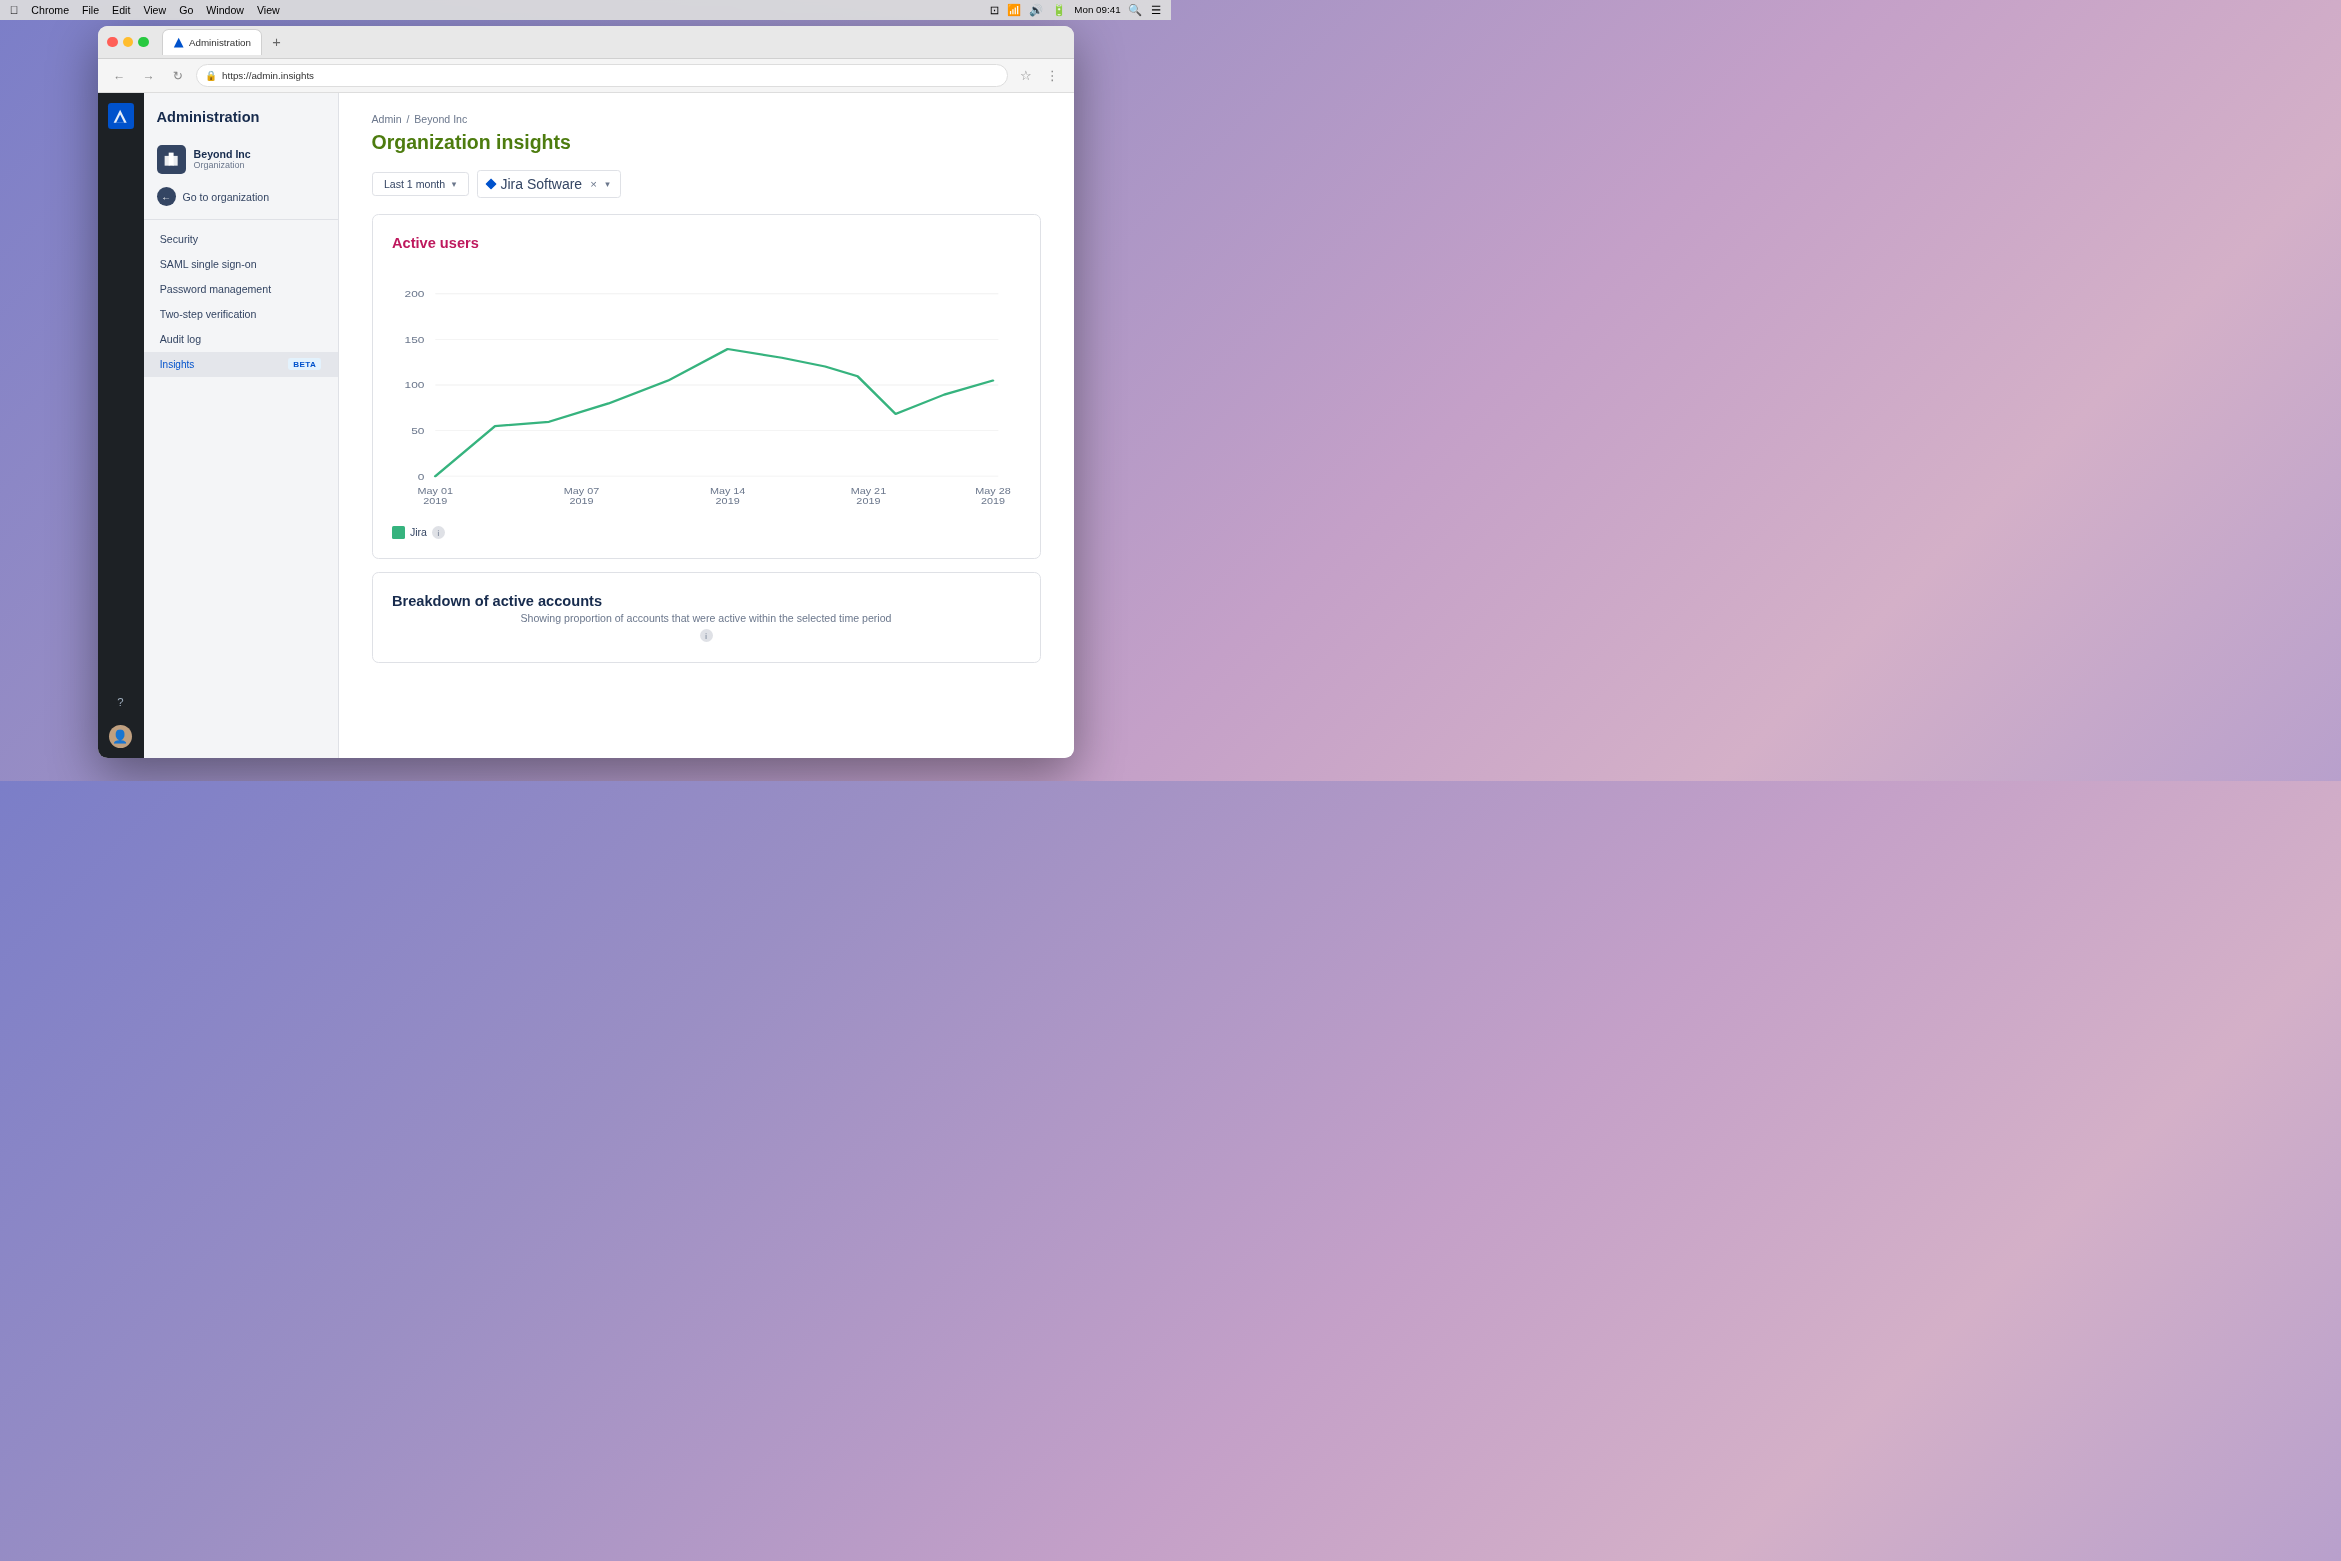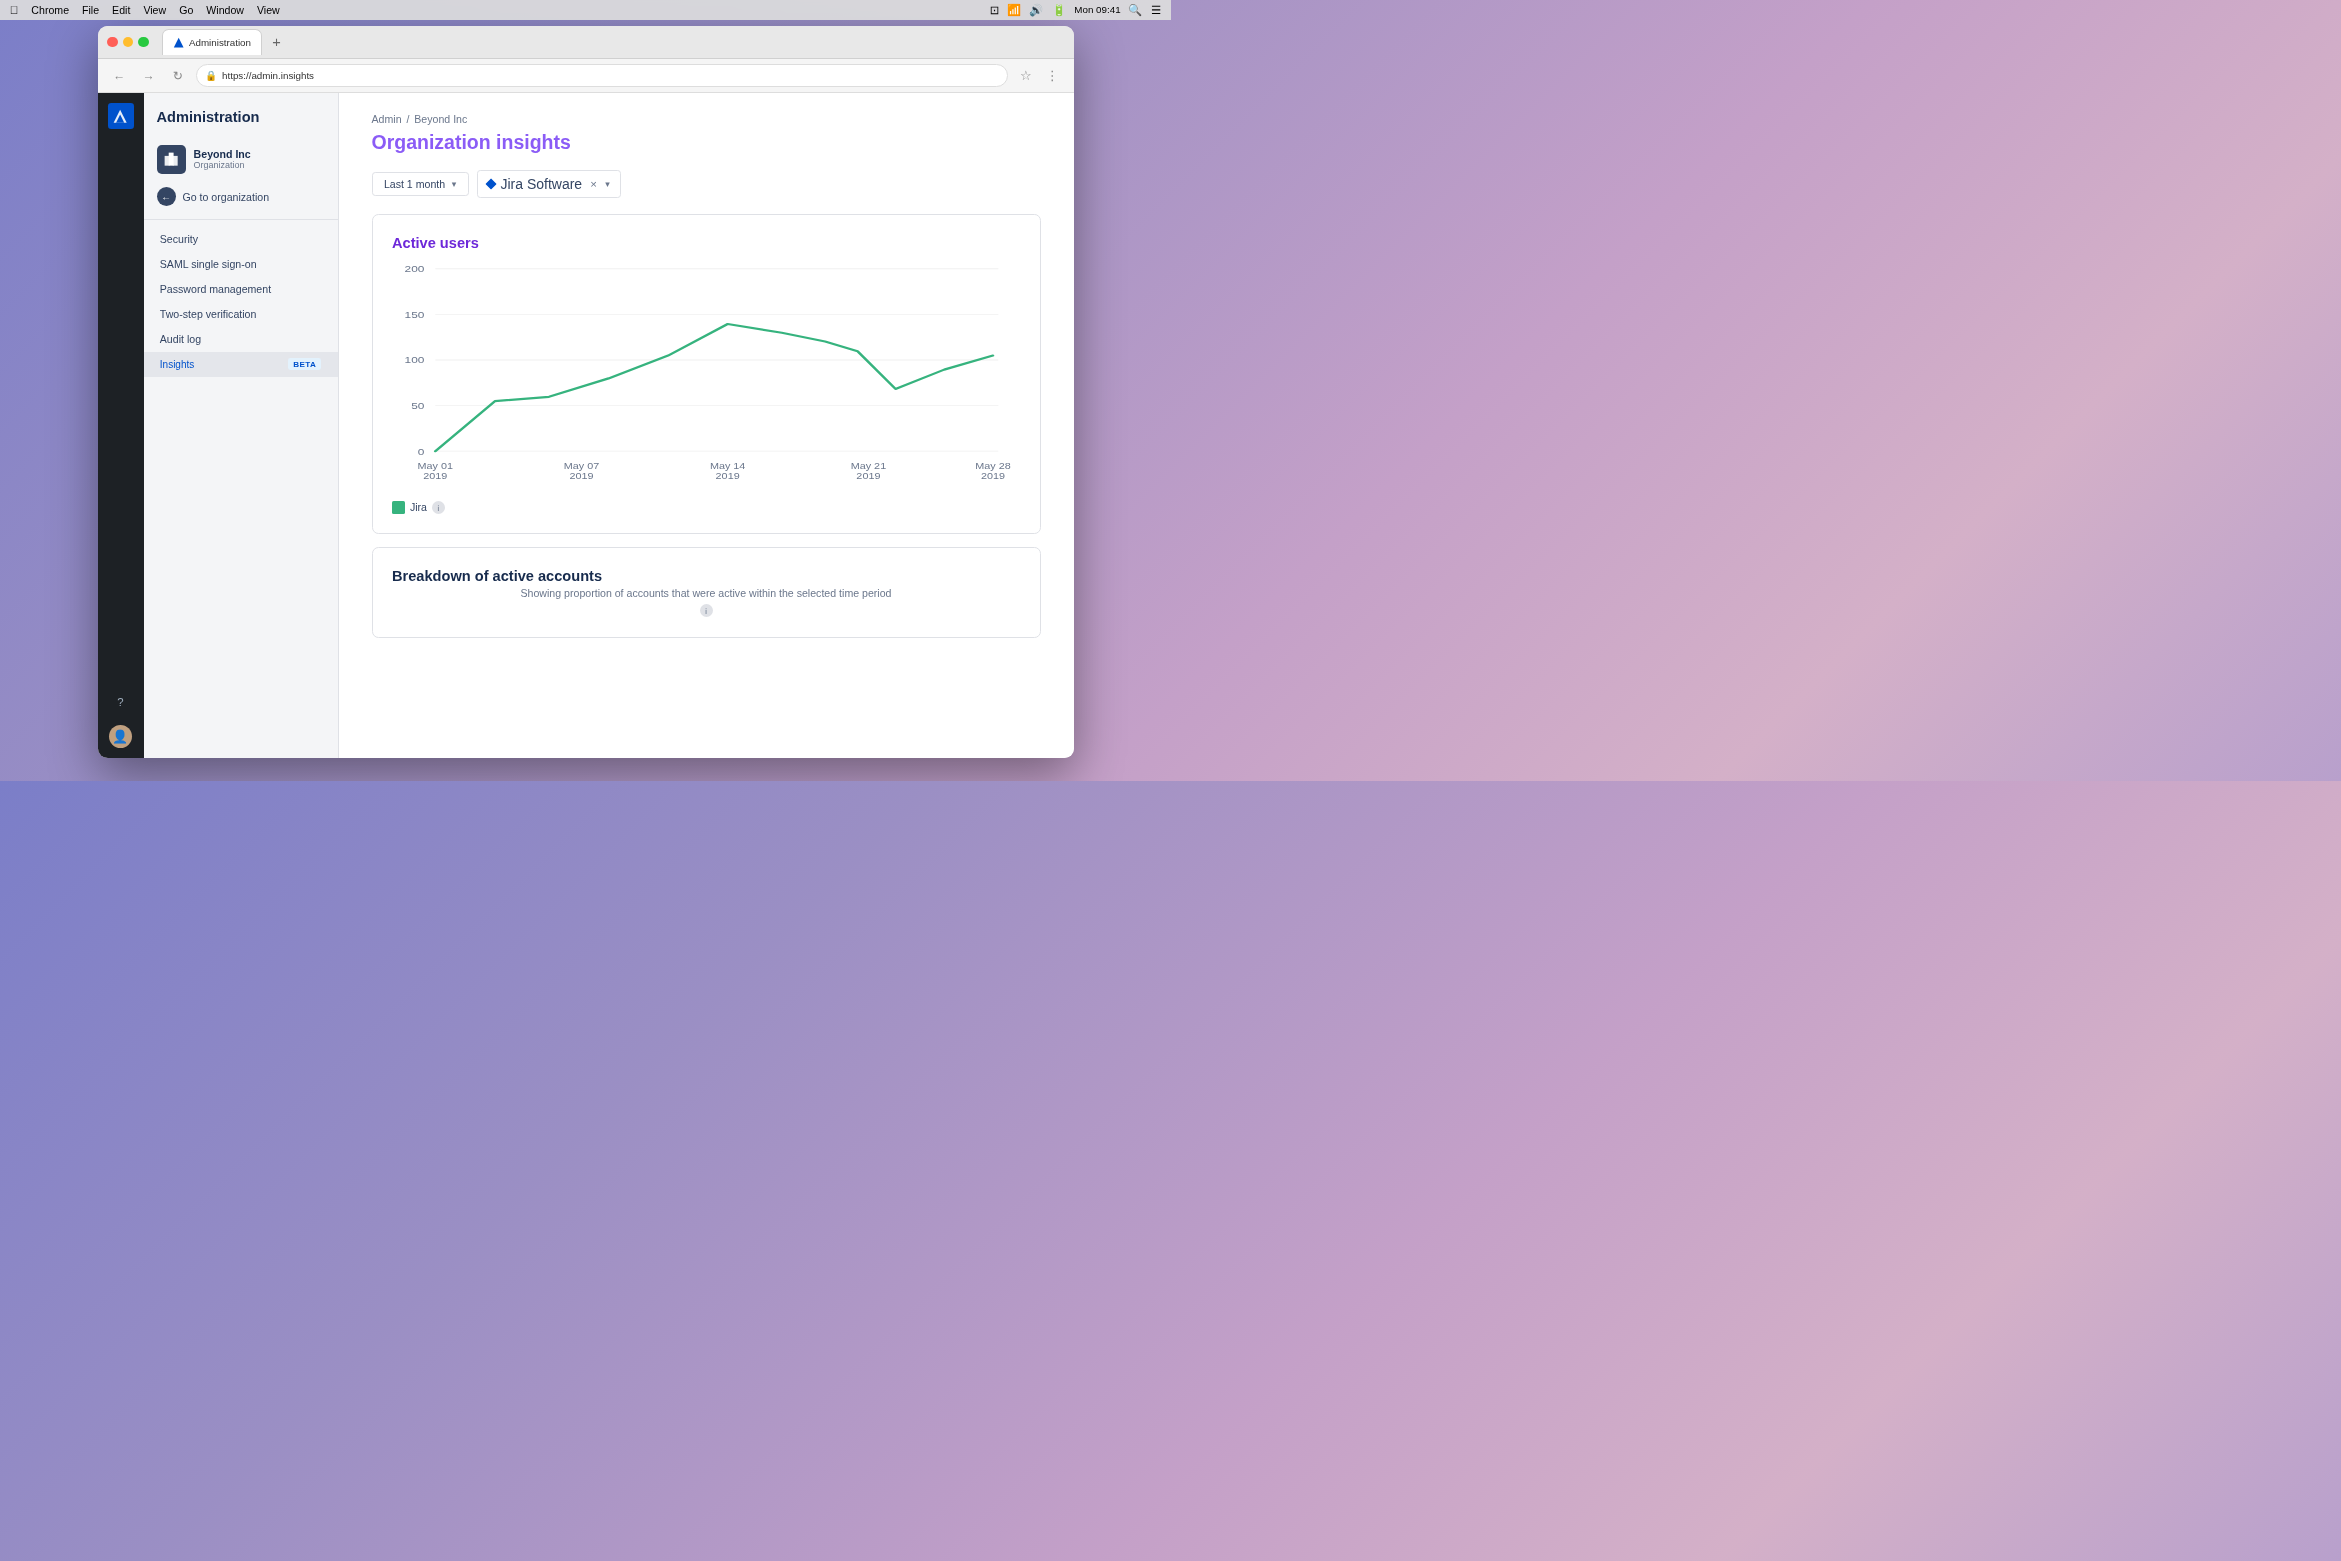--- a/index.html
+++ b/index.html
@@ -256,21 +256,21 @@
       font-size: 10.6px; color: #6b778c;
       margin-bottom: 6.5px;
     }
     .breadcrumb-link { color: #6b778c; }
     .breadcrumb-sep { color: #6b778c; }
     .breadcrumb-current { color: #6b778c; }
 
     .page-title {
       font-size: 19.5px;
       font-weight: 600;
-      color: #8b5cf6;
+      color: #4d7c0f;
       margin-bottom: 16.3px;
     }
 
     
     .filters-row {
       display: flex; align-items: center; gap: 8.1px;
       margin-bottom: 16.3px;
     }
     .filter-dropdown {
       display: flex; align-items: center; gap: 6.5px;
@@ -308,22 +308,22 @@
     .chart-card {
       border: 0.8px solid #dfe1e6;
       border-radius: 6.5px;
       padding: 19.5px;
       margin-bottom: 13px;
       background: #fff;
     }
     .chart-title {
       font-size: 14.6px;
       font-weight: 600;
-      color: #6d28d9;
-      margin-bottom: 9px;
+      color: #be185d;
+      margin-bottom: 34px;
     }
 
     .chart-area {
       width: 100%;
       height: 228px;
       position: relative;
     }
 
     .chart-svg {
       width: 100%;

